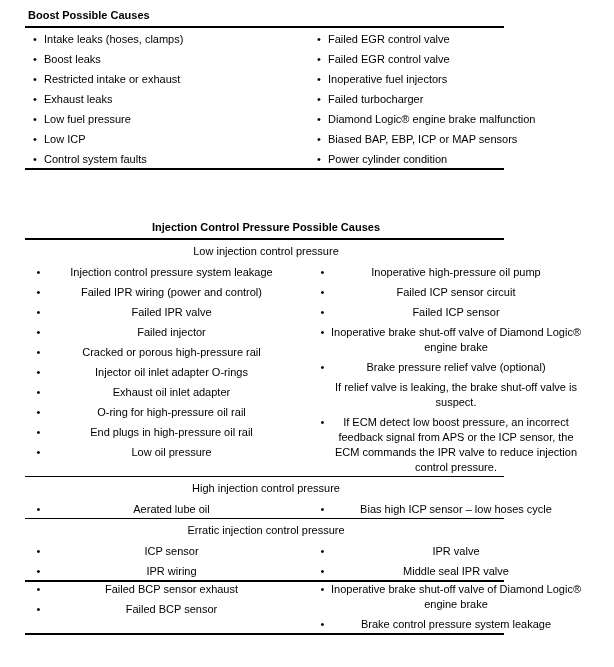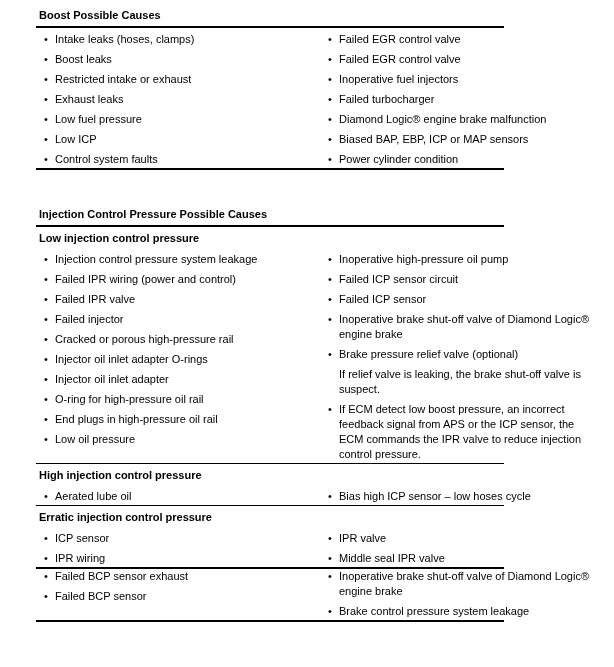--- a/index.html
+++ b/index.html
@@ -3,29 +3,29 @@
 <meta charset="utf-8">
 <style>
   html,body{margin:0;padding:0;}
   body{
     width:614px;height:667px;
     background:#ffffff;
     font-family:"Liberation Sans", sans-serif;
     font-size:11px;color:#000;
     overflow:hidden;
   }
-  .page{box-sizing:border-box;width:524px;padding:9px 20px 0 36px;}
+  .page{box-sizing:border-box;width:524px;padding:9px 20px 0 25px;}
   .tbl{margin:0;}
-  .tbl2{margin-top:38px;}
+  .tbl2{margin-top:51px;text-align:center;}
   .tbl-title{
     font-size:11px;font-weight:700;line-height:13px;
     margin:0;padding:0 0 4px 3px;
   }
   .sub-heading{
-    font-size:11px;font-weight:700;line-height:13px;
+    font-size:11px;font-weight:400;line-height:13px;
     margin:0;padding:5px 0 7px 3px;
   }
   .rule{height:1px;background:#000;}
   .rule.r2{height:2px;}
   .twocol{
     display:grid;grid-template-columns:284px 285px;
     align-items:start;
     padding-bottom:1px;
   }
   .twocol.no-head{padding-top:4px;}
@@ -135,21 +135,21 @@
             <div class="item">
               <span class="bullet">•</span>
               <span class="txt">Cracked or porous high-pressure rail</span>
             </div>
             <div class="item">
               <span class="bullet">•</span>
               <span class="txt">Injector oil inlet adapter O-rings</span>
             </div>
             <div class="item">
               <span class="bullet">•</span>
-              <span class="txt">Injector oil inlet adapter</span>
+              <span class="txt">Exhaust oil inlet adapter</span>
             </div>
             <div class="item">
               <span class="bullet">•</span>
               <span class="txt">O-ring for high-pressure oil rail</span>
             </div>
             <div class="item">
               <span class="bullet">•</span>
               <span class="txt">End plugs in high-pressure oil rail</span>
             </div>
             <div class="item">

